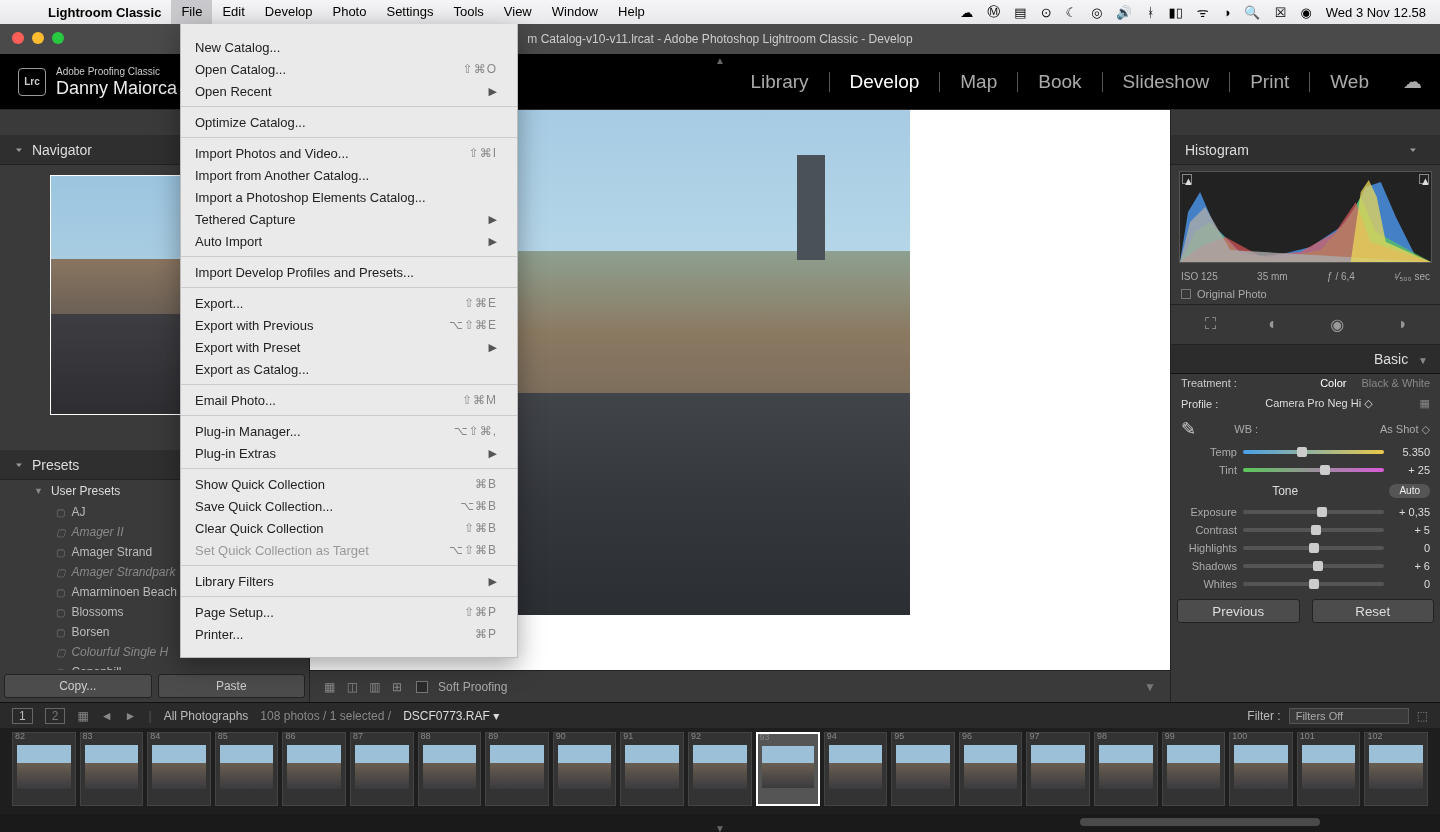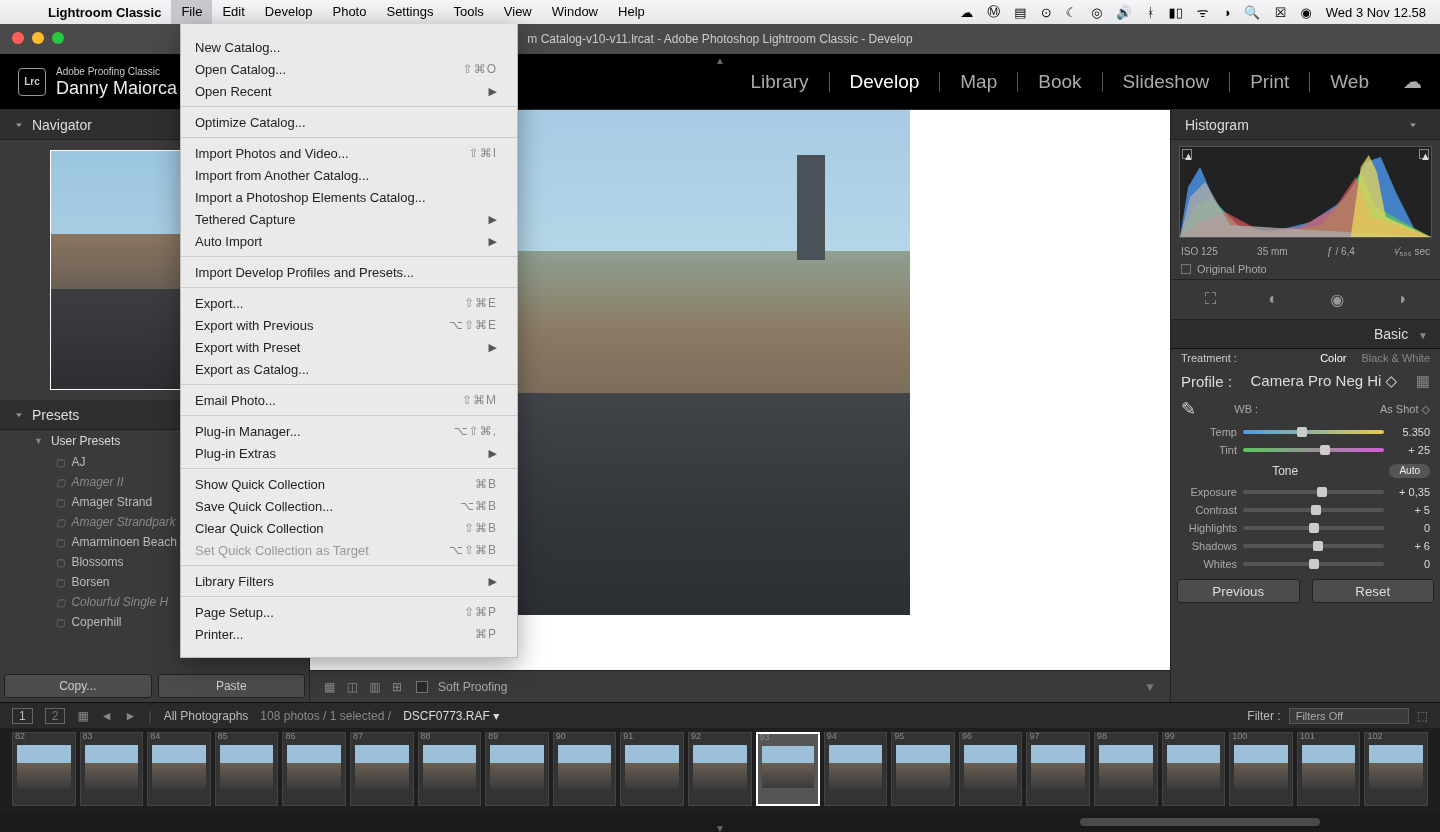--- a/index.html
+++ b/index.html
@@ -37,21 +37,21 @@
 .dropdown { position: absolute; top: 24px; left: 180px; width: 338px; background: #eaeaea; border: 1px solid #bdbdbd; border-top: none; box-shadow: 0 8px 24px rgba(0,0,0,0.35); z-index: 200; font-size: 13px; color: #222; padding: 12px 0; }
 .dropdown .mi { padding: 3px 20px 3px 14px; display: flex; justify-content: space-between; align-items: center; height: 22px; }
 .dropdown .mi.disabled { color: #999; }
 .dropdown .mi .shortcut { color: #888; font-size: 12px; letter-spacing: 1px; }
 .dropdown .mi .arrow { color: #555; font-size: 11px; }
 .dropdown hr { border: none; border-top: 1px solid #ccc; margin: 4px 0; }
 
 
 .main-body { position: absolute; top: 110px; left: 0; right: 0; bottom: 130px; display: flex; }
 .left-panel { width: 310px; background: #3a3a3a; display: flex; flex-direction: column; border-right: 1px solid #222; }
-.panel-header { height: 30px; background: #2f2f2f; color: #ddd; font-size: 14px; display: flex; align-items: center; padding: 0 14px; border-bottom: 1px solid #222; }
+.panel-header { height: 30px; background: #2f2f2f; color: #ddd; font-size: 14px; display: flex; align-items: center; padding: 0 14px; border-bottom: 1px solid #222; margin-top: 25px; }
 .panel-header .disclosure { margin-right: 8px; font-size: 10px; color: #999; transform: scaleY(0.6); }
 .panel-header.right { justify-content: space-between; }
 .nav-preview { flex: 0 0 260px; display: flex; align-items: center; justify-content: center; background: #3a3a3a; }
 .nav-preview .img { width: 210px; height: 240px; background: linear-gradient(180deg,#9bc5e0 0%,#a8cde2 35%,#8a7560 35%,#6b6055 58%,#3e3e42 58%,#2e2e32 100%); border: 1.5px solid #fff; position: relative; }
 .presets-list { flex: 1; overflow: hidden; font-size: 12px; color: #ccc; }
 .preset-group { padding: 4px 0 4px 34px; color: #ddd; font-size: 12px; display: flex; align-items: center; gap: 8px; }
 .preset-item { padding: 3px 0 3px 56px; color: #bbb; font-style: normal; }
 .preset-item.italic { font-style: italic; color: #8a8a8a; }
 .copy-paste { display: flex; gap: 6px; padding: 4px; }
 .copy-paste button { flex: 1; height: 24px; background: #4c4c4c; border: 1px solid #222; color: #ccc; font-size: 12px; border-radius: 3px; }
@@ -78,21 +78,21 @@
 .row { display: flex; align-items: center; padding: 3px 10px; gap: 6px; color: #aaa; font-size: 11px; }
 .row .lbl { width: 56px; text-align: right; color: #aaa; }
 .row .val { width: 40px; text-align: right; color: #ddd; }
 .slider { flex: 1; height: 4px; background: #555; border-radius: 2px; position: relative; }
 .slider.temp { background: linear-gradient(90deg,#4aa0e8,#e8c84a); }
 .slider.tint { background: linear-gradient(90deg,#5ac85a,#d85ad8); }
 .slider .knob { position: absolute; top: -3px; width: 10px; height: 10px; background: #ccc; border-radius: 2px; transform: translateX(-50%); }
 .sub-head { display: flex; justify-content: space-between; padding: 5px 10px; color: #ddd; font-size: 12px; }
 .pill { background: #555; padding: 1px 10px; border-radius: 8px; font-size: 10px; color: #eee; }
 .hrow { display: flex; justify-content: space-between; padding: 3px 10px; color: #ccc; }
-.profile-row { display: flex; justify-content: space-between; align-items: center; padding: 5px 10px; font-size: 15px; }
+.profile-row { display: flex; justify-content: space-between; align-items: center; padding: 5px 10px; font-size: 11px; }
 .imgbtn { background: #4c4c4c; border: 1px solid #222; color: #ddd; height: 24px; border-radius: 3px; flex:1; }
 .btn-row { display: flex; gap: 12px; padding: 6px; }
 
 
 .filmstrip-header { position: absolute; left: 0; right: 0; bottom: 104px; height: 26px; background: #2a2a2a; color: #bbb; font-size: 12px; display: flex; align-items: center; padding: 0 12px; gap: 12px; border-top: 1px solid #111; }
 .filmstrip-header .right { margin-left: auto; display: flex; align-items: center; gap: 8px; }
 .filter-sel { background: #3a3a3a; border: 1px solid #555; color: #aaa; font-size: 11px; padding: 1px 6px; width: 120px; }
 
 
 .filmstrip { position: absolute; left: 0; right: 0; bottom: 18px; height: 86px; background: #1e1e1e; display: flex; overflow: hidden; padding: 4px 12px 0; gap: 4px; }

